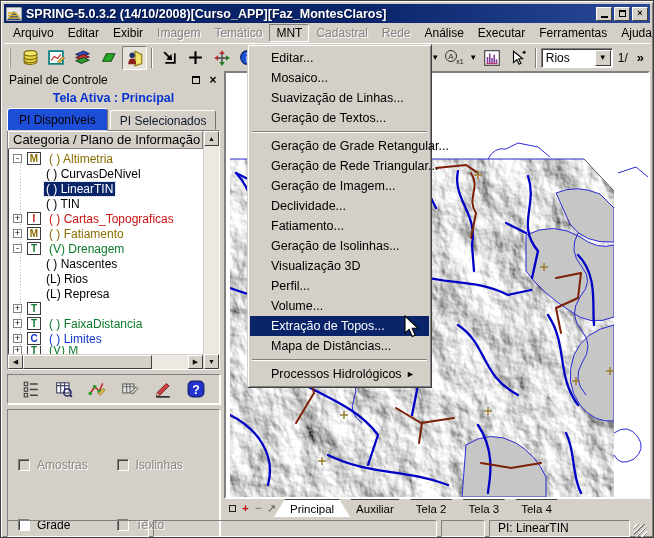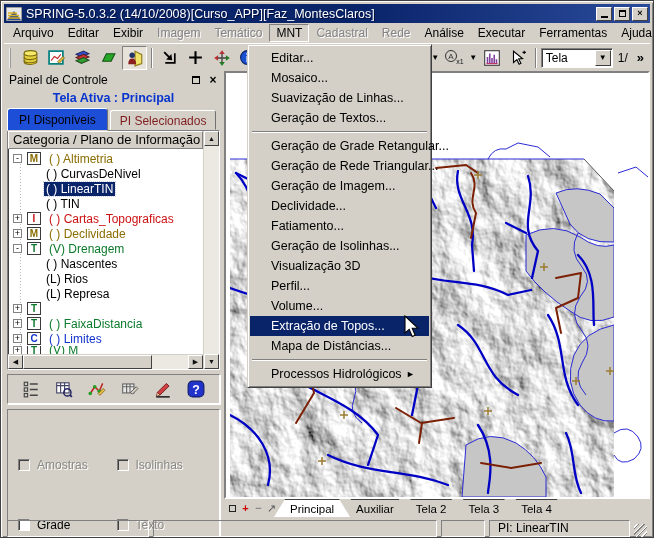--- a/index.html
+++ b/index.html
@@ -4,21 +4,21 @@
 <style>
   html,body{margin:0;padding:0;background:#777;font-family:"Liberation Sans",sans-serif;}
   *{box-sizing:border-box;}
   .window{position:relative;width:654px;height:538px;background:#d4d0c8;
     border:1px solid #404040;box-shadow:inset 1px 1px 0 #fff, inset 2px 2px 0 #d4d0c8, inset -1px -1px 0 #808080;
     padding:3px;overflow:hidden;}
   
   .titlebar{height:19px;background:linear-gradient(90deg,#0a246a 0%,#0a246a 55%,#2a4a9a 100%);
     display:flex;align-items:center;padding:1px 2px;color:#fff;}
   .app-icon{width:16px;height:14px;margin-right:4px;flex:none;}
-  .title-text{font-size:12.5px;font-weight:normal;white-space:nowrap;overflow:hidden;flex:1;
+  .title-text{font-size:12.5px;font-weight:bold;white-space:nowrap;overflow:hidden;flex:1;
     text-shadow:1px 1px 0 #00103a;}
   .win-btn{width:16px;height:14px;margin-left:2px;background:#d4d0c8;border:1px solid;
     border-color:#fff #404040 #404040 #fff;display:flex;align-items:center;justify-content:center;
     font-size:9px;color:#000;font-weight:bold;line-height:1;}
   .glyph-min{display:block;width:7px;border-bottom:2px solid #000;margin-top:7px;}
   .glyph-restore{display:block;width:7px;height:7px;border:1px solid #000;border-top-width:2px;}
   
   .menubar{display:flex;align-items:center;height:20px;padding:1px 2px;font-size:12px;}
   .mb-item{padding:10px 7px;color:#000;cursor:default;}
   .mb-item.disabled{color:#848284;text-shadow:1px 1px 0 #fff;}
@@ -45,21 +45,21 @@
   .panel{width:220px;flex:none;display:flex;flex-direction:column;padding:0 2px 0 1px;}
   .panel-hdr{height:18px;display:flex;align-items:center;font-size:12px;padding:2px 2px 0 4px;}
   .panel-hdr .ph-title{flex:1;}
   .ph-btn{width:14px;height:13px;display:flex;align-items:center;justify-content:center;
     font-size:10px;line-height:1;margin-left:3px;}
   .tela-ativa{text-align:center;font-weight:bold;font-size:12.5px;padding:4px 0 3px;}
   .pitabs{display:flex;align-items:flex-end;padding:0 2px;height:24px;}
   .pitab{font-size:12px;background:#d4d0c8;border:1px solid;border-color:#fff #707070 #d4d0c8 #fff;
     border-radius:3px 3px 0 0;padding:3px 9px 2px;position:relative;}
   .pitab.active{z-index:2;padding:4px 11px 3px;margin-bottom:-1px;background:#1d4ed8;}
-  .pitab:not(.active){margin-left:2px;height:20px;color:#7f1d1d;}
+  .pitab:not(.active){margin-left:2px;height:20px;color:#0f172a;}
   
   .treebox{height:251px;border:1px solid;border-color:#808080 #fff #fff #808080;
     box-shadow:inset 1px 1px 0 #404040;background:#fff;display:grid;
     grid-template-columns:1fr 16px;grid-template-rows:1fr 15px;margin:0 2px;}
   .tree-main{overflow:hidden;display:flex;flex-direction:column;}
   .tree-hdr{height:18px;flex:none;background:#d4d0c8;border:1px solid;border-color:#fff #808080 #808080 #fff;
     font-size:13px;display:flex;align-items:flex-start;padding:0 4px;white-space:nowrap;overflow:hidden;}
   .tree-rows{flex:1;overflow:hidden;padding-top:2px;position:relative;
     background-image:repeating-linear-gradient(to bottom,#b8b8b8 0 1px,transparent 1px 3px);
     background-size:1px 100%;background-repeat:no-repeat;background-position:12px 6px;}
@@ -297,21 +297,21 @@
       </svg>
     </span>
     <span class="tbtn">
       <svg width="18" height="18" viewBox="0 0 16 16">
         <path d="M4,2 L4,12 L7,9.5 L9,13.5 L10.6,12.7 L8.6,8.8 L12,8.5 Z" fill="#fff" stroke="#000"></path>
         <path d="M12,3 h3 M13.5,1.5 v3" stroke="#000"></path>
       </svg>
     </span>
     <span class="tsep"></span>
     <span class="combo">
-      <span class="val">Tela</span>
+      <span class="val">Rios</span>
       <span class="cbtn">▼</span>
     </span>
     <span class="page-ind">1/</span>
     <span class="chev">»</span>
   </div>
 
   <div class="main">
 
     <div class="panel">
       <div class="panel-hdr">
@@ -362,21 +362,21 @@
 
               <div class="trow ic-I">
                 <span class="texp">+</span>
                 <span class="ticon">I</span>
                 <span class="tlabel">( ) Cartas_Topograficas</span>
               </div>
 
               <div class="trow ic-M">
                 <span class="texp">+</span>
                 <span class="ticon">M</span>
-                <span class="tlabel">( ) Declividade</span>
+                <span class="tlabel">( ) Fatiamento</span>
               </div>
 
               <div class="trow ic-T">
                 <span class="texp">-</span>
                 <span class="ticon">T</span>
                 <span class="tlabel">(V) Drenagem</span>
               </div>
 
               <div class="trow child">
 

